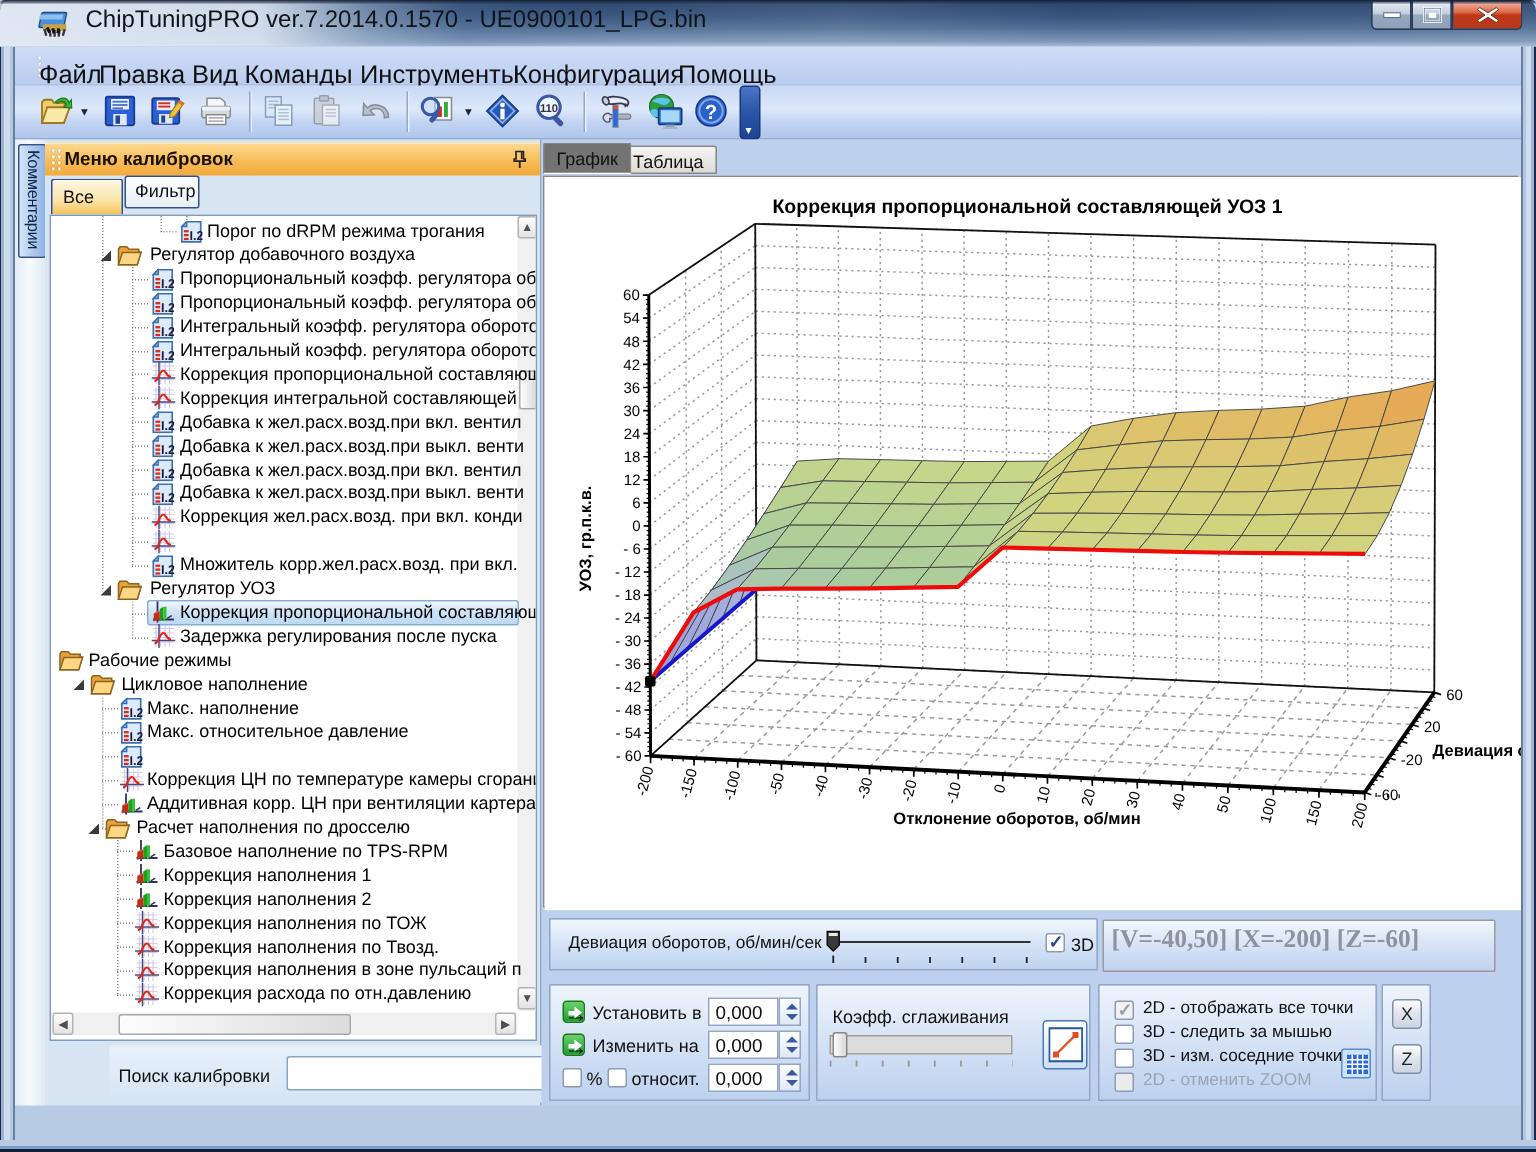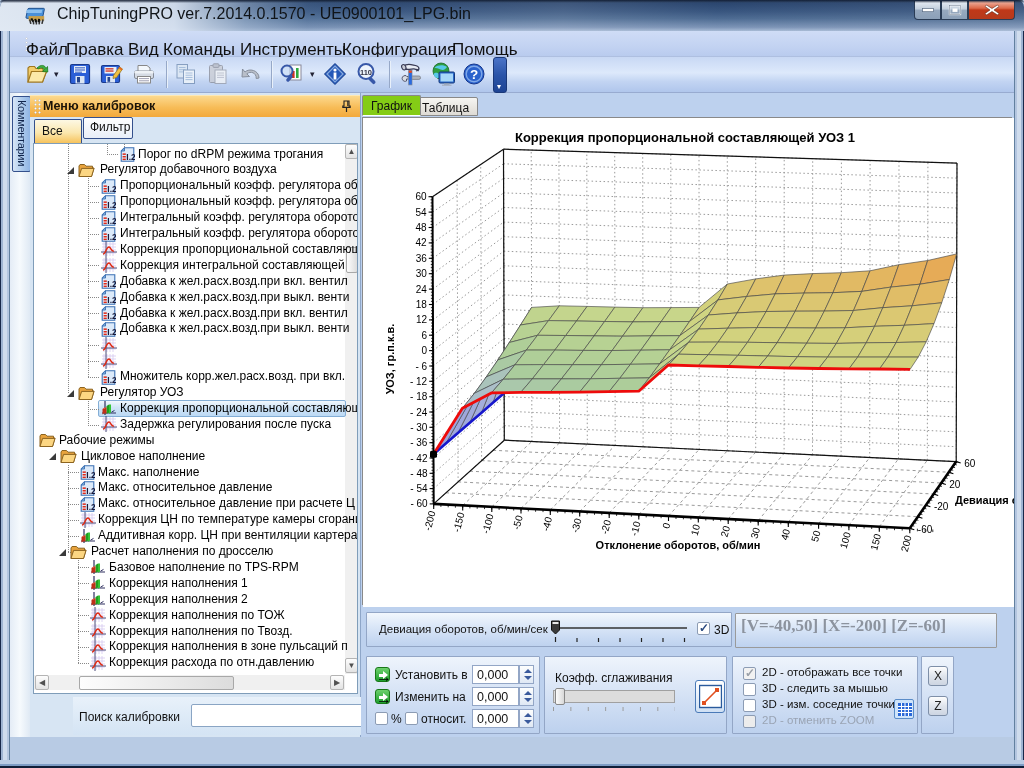--- a/index.html
+++ b/index.html
@@ -65,21 +65,21 @@
 .sb { position:absolute; background:#f0f0f0; }
 .sbtn { position:absolute; background:linear-gradient(180deg,#fdfdfd,#e3e3e3); border:1px solid #b4b4b4; border-radius:2px; color:#505050; text-align:center; }
 .sth { position:absolute; background:linear-gradient(90deg,#fdfdfd,#dcdcdc); border:1px solid #a8a8a8; border-radius:2px; }
 #search { position:absolute; left:3px; top:604px; width:325px; height:38px; background:linear-gradient(180deg,#e8f1fa,#d4e4f4);margin-left:40px; }
 #search label { position:absolute; left:6px; top:13px; font-size:12px; color:#111; }
 #search input { position:absolute; left:118px; top:7px; width:206px; height:23px; border:1px solid #8aa5c4; border-radius:2px; background:#fff; }
 
 
 #rpanel { position:absolute; left:361px; top:93px; width:653px; height:644px; background:#bdd1ee; }
 .rtab { position:absolute; top:2px; font-size:12px; color:#111; border:1px solid #898989; padding:3px 8px 0 8px; height:21px; }
-#rtab1 { left:1px; background:#84cc16; border-bottom:1px solid #fff; z-index:2; border-radius:2px 2px 0 0; }
+#rtab1 { left:1px; background:#737373; border-bottom:1px solid #fff; z-index:2; border-radius:2px 2px 0 0; }
 #rtab2 { left:52px; top:4px; height:19px; background:linear-gradient(180deg,#f6f5f2,#dedbd4); border-radius:2px 2px 0 0; }
 #chartpanel { position:absolute; left:1px; top:24px; width:650px; height:488px; background:#fff; border:1px solid #898989; }
 .strip { position:absolute; border:1px solid #93a6c6; background:linear-gradient(180deg,#f2f7fd 0%,#d8e5f7 45%,#bed2ef 100%); border-radius:1px; }
 .gbox { position:absolute; border:1px solid #93a6c6; background:linear-gradient(180deg,#eef4fc 0%,#d5e2f5 50%,#bdd1ee 100%); border-radius:1px; }
 .lbl { position:absolute; font-size:12px; color:#111; white-space:nowrap; }
 .spin { position:absolute; width:47px; height:19px; background:#fff; border:1px solid #93a6c6; font-size:12.5px; color:#111; padding:2px 0 0 4px; }
 .spb { position:absolute; width:15px; height:19px; border:1px solid #93a6c6; background:linear-gradient(180deg,#fdfefe,#dfe8f4); }
 .spb i { position:absolute; left:3.5px; width:0; height:0; border-left:4px solid transparent; border-right:4px solid transparent; }
 .spb .up { top:3px; border-bottom:4px solid #3a5a9c; }
 .spb .dn { bottom:3px; border-top:4px solid #3a5a9c; }
@@ -407,20 +407,21 @@
           <text x="6.3" y="12.8" font-family="Liberation Sans, sans-serif" font-size="8.5" font-weight="bold" fill="#1a1a3a">I.2</text>
         </svg>
         <div class="trow" style="left:86px;top:177.39999999999998px">Добавка к жел.расх.возд.при выкл. венти</div>
         <svg class="ti" style="left:67px;top:193px" width="16" height="16" viewBox="0 0 16 16">
           <g stroke="#d4c8f0" stroke-width="0.8">
             <path d="M1 3 H15 M1 6 H15 M1 9 H15 M1 12 H15 M3 1 V15 M6 1 V15 M9 1 V15 M12 1 V15"></path>
           </g>
           <path d="M0 11 H16 M5 0 V16" stroke="#4a4a78" stroke-width="1"></path>
           <path d="M2 13 C5 13 5 6 8 6 C10 6 10 11 13 10" fill="none" stroke="#e02810" stroke-width="1.4"></path>
         </svg>
+        <div class="trow" style="left:86px;top:193.3px">Коррекция жел.расх.возд. при вкл. конди</div>
         <svg class="ti" style="left:67px;top:209px" width="16" height="16" viewBox="0 0 16 16">
           <g stroke="#d4c8f0" stroke-width="0.8">
             <path d="M1 3 H15 M1 6 H15 M1 9 H15 M1 12 H15 M3 1 V15 M6 1 V15 M9 1 V15 M12 1 V15"></path>
           </g>
           <path d="M0 11 H16 M5 0 V16" stroke="#4a4a78" stroke-width="1"></path>
           <path d="M2 13 C5 13 5 6 8 6 C10 6 10 11 13 10" fill="none" stroke="#e02810" stroke-width="1.4"></path>
         </svg>
         <svg class="ti" style="left:67px;top:226px" width="15" height="15" viewBox="0 0 15 15">
           <path d="M4.5 0.8 L13.8 0.8 L13.8 14.2 L1.2 14.2 L1.2 4 Z" fill="#dceafa" stroke="#3b70b4" stroke-width="1.1"></path>
           <path d="M4.5 0.8 L4.5 4 L1.2 4 Z" fill="#8cb8e0" stroke="#3b70b4" stroke-width="0.9"></path>
@@ -488,21 +489,20 @@
         </svg>
         <div class="trow" style="left:64px;top:336.4px">Макс. относительное давление</div>
         <svg class="ti" style="left:46px;top:353px" width="15" height="15" viewBox="0 0 15 15">
           <path d="M4.5 0.8 L13.8 0.8 L13.8 14.2 L1.2 14.2 L1.2 4 Z" fill="#dceafa" stroke="#3b70b4" stroke-width="1.1"></path>
           <path d="M4.5 0.8 L4.5 4 L1.2 4 Z" fill="#8cb8e0" stroke="#3b70b4" stroke-width="0.9"></path>
           <rect x="2.6" y="6.4" width="3.2" height="1.5" fill="#e02818"></rect>
           <rect x="2.6" y="9" width="3.2" height="1.5" fill="#e02818"></rect>
           <rect x="2.6" y="11.6" width="3.2" height="1.5" fill="#e02818"></rect>
           <text x="6.3" y="12.8" font-family="Liberation Sans, sans-serif" font-size="8.5" font-weight="bold" fill="#1a1a3a">I.2</text>
         </svg>
-        <div class="trow" style="left:64px;top:352.3px">Макс. относительное давление при расчете Ц</div>
         <svg class="ti" style="left:46px;top:368px" width="16" height="16" viewBox="0 0 16 16">
           <g stroke="#d4c8f0" stroke-width="0.8">
             <path d="M1 3 H15 M1 6 H15 M1 9 H15 M1 12 H15 M3 1 V15 M6 1 V15 M9 1 V15 M12 1 V15"></path>
           </g>
           <path d="M0 11 H16 M5 0 V16" stroke="#4a4a78" stroke-width="1"></path>
           <path d="M2 13 C5 13 5 6 8 6 C10 6 10 11 13 10" fill="none" stroke="#e02810" stroke-width="1.4"></path>
         </svg>
         <div class="trow" style="left:64px;top:368.20000000000005px">Коррекция ЦН по температуре камеры сгорани</div>
         <svg class="ti" style="left:46px;top:384px" width="16" height="16" viewBox="0 0 16 16">
           <path d="M1 13 H15 M4 1 V15" stroke="#303060" stroke-width="1.2"></path>

